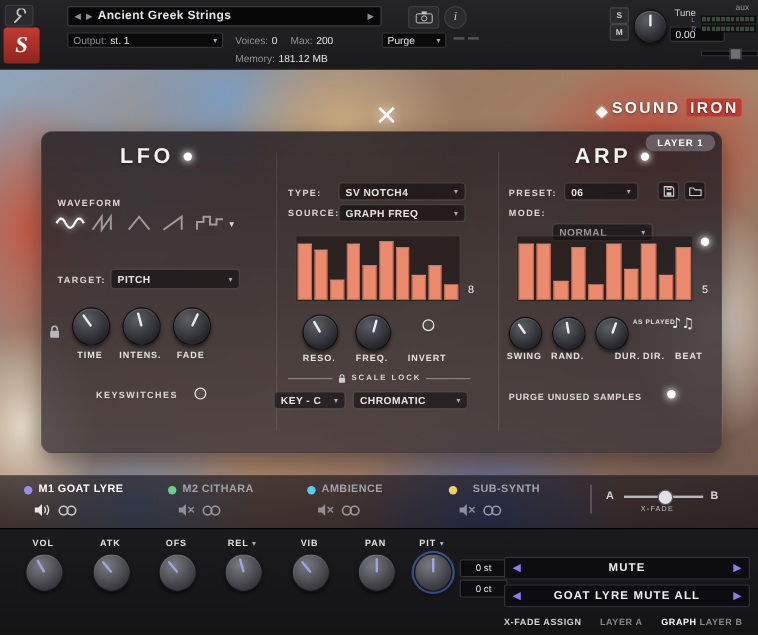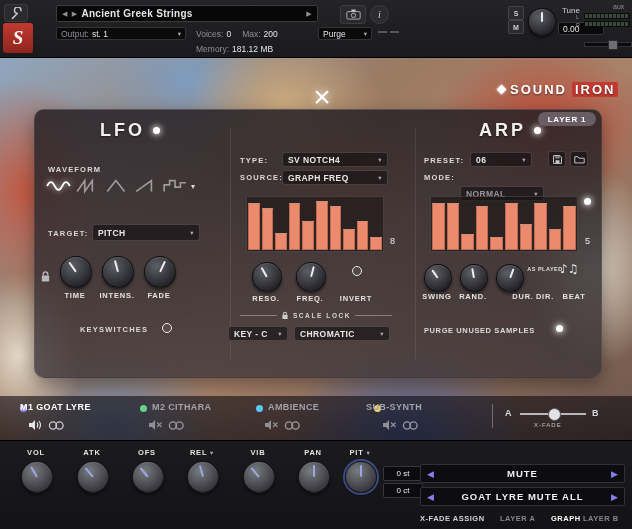--- a/index.html
+++ b/index.html
@@ -31,21 +31,21 @@
     radial-gradient(140px 100px at 45% 12%,#c9a97e 0%,rgba(201,169,126,0) 70%),
     radial-gradient(120px 90px at 30% 6%,#7d9cc0 0%,rgba(125,156,192,0) 70%),
     radial-gradient(160px 120px at 86% 18%,#c04a38 0%,rgba(192,74,56,0) 70%),
     radial-gradient(100px 140px at 94% 55%,#d8cfc2 0%,rgba(216,207,194,0) 70%),
     radial-gradient(120px 160px at 4% 35%,#c25a44 0%,rgba(194,90,68,0) 70%),
     radial-gradient(90px 120px at 3% 78%,#e2d8c8 0%,rgba(226,216,200,0) 70%),
     radial-gradient(150px 110px at 18% 96%,#6f86a8 0%,rgba(111,134,168,0) 70%),
     radial-gradient(170px 120px at 64% 98%,#4e639f 0%,rgba(78,99,159,0) 70%),
     radial-gradient(120px 90px at 55% 30%,#b0703f 0%,rgba(176,112,63,0) 70%),
     linear-gradient(145deg,#8fa6bf 0%,#9b7a62 35%,#a8836a 55%,#6d564c 100%);}
-  .brand{position:absolute;left:498px;top:82px;display:flex;align-items:center;gap:5px;z-index:20;text-shadow:0 1px 2px rgba(0,0,0,.5);}
+  .brand{position:absolute;left:498px;top:82px;display:flex;align-items:flex-end;gap:5px;z-index:20;text-shadow:0 1px 2px rgba(0,0,0,.5);}
   .brandmark{width:7px;height:7px;background:#fff;transform:rotate(45deg);box-shadow:0 0 3px rgba(255,255,255,.7);}
   .brand .w{color:#fff;font-weight:bold;font-size:13px;letter-spacing:2px;}
   .brand .r{color:#fff;font-weight:bold;font-size:13px;letter-spacing:2px;background:#c23a30;padding:0 3px;border-radius:2px;}
   .closex{position:absolute;left:306px;top:82px;width:32px;height:32px;color:#fff;font-size:30px;font-weight:300;line-height:30px;text-align:center;text-shadow:0 0 9px rgba(255,255,255,.9);cursor:pointer;z-index:20;}
   
   .panel{position:absolute;left:34px;top:109px;width:566px;height:267px;border-radius:10px;background:linear-gradient(rgba(42,36,40,.88),rgba(62,54,58,.80));border:1px solid rgba(255,255,255,.07);box-shadow:0 6px 18px rgba(0,0,0,.35);z-index:10;}
   .vsep{position:absolute;top:127px;width:1px;height:232px;background:rgba(255,255,255,.09);z-index:11;}
   .sectitle{position:absolute;display:flex;align-items:center;justify-content:center;gap:8px;z-index:12;}
   .sectitle span{font-size:18px;font-weight:bold;letter-spacing:3px;color:#f4f2f0;text-shadow:0 1px 2px rgba(0,0,0,.5);}
   .led{width:7px;height:7px;border-radius:50%;background:#fff;box-shadow:0 0 6px 1px rgba(255,255,255,.85);}
@@ -317,21 +317,21 @@
   <div class="klabel" style="left:453px;top:292px;width:40px;z-index:12;">RAND.</div>
   <div class="klabel" style="left:503px;top:292px;width:40px;z-index:12;">DUR.</div>
   <div class="klabel" style="left:525px;top:292px;width:40px;z-index:12;">DIR.</div>
   <div class="klabel" style="left:554px;top:292px;width:40px;z-index:12;">BEAT</div>
   <div class="slabel" style="left:424px;top:326px;letter-spacing:.6px;">PURGE UNUSED SAMPLES</div>
   <i class="led abs" style="left:556px;top:325px;z-index:12;cursor:pointer;"></i>
 
   <div class="lstrip">
 
     <span class="ldot" style="left: 20px; top: 9px; background: rgb(155, 140, 240);"></span>
-    <span class="lname on" style="left:20px;top:6px;">M1 GOAT LYRE</span>
+    <span class="lname on" style="left:32px;top:6px;">M1 GOAT LYRE</span>
     <span class="abs" style="left:28px;top:23px;cursor:pointer;">
       <svg width="15" height="12" viewBox="0 0 15 12">
           <polygon points="1,4 4,4 7,1 7,11 4,8 1,8" fill="#e6e6ea"></polygon>
           <path d="M9,3.5 q1.8,2.5 0,5 M11,2 q3,4 0,8" stroke="#e6e6ea" stroke-width="1.1" fill="none"></path>
         </svg>
     </span>
     <span class="abs" style="left:48px;top:24px;cursor:pointer;">
       <svg width="17" height="11" viewBox="0 0 17 11">
           <circle cx="5" cy="5.5" r="3.6" stroke="#c8c8cc" fill="none" stroke-width="1.3"></circle>
           <circle cx="11.5" cy="5.5" r="3.6" stroke="#c8c8cc" fill="none" stroke-width="1.3"></circle>
@@ -362,21 +362,21 @@
         </svg>
     </span>
     <span class="abs" style="left:284px;top:24px;cursor:pointer;">
       <svg width="17" height="11" viewBox="0 0 17 11">
           <circle cx="5" cy="5.5" r="3.6" stroke="#9a9aa0" fill="none" stroke-width="1.3"></circle>
           <circle cx="11.5" cy="5.5" r="3.6" stroke="#9a9aa0" fill="none" stroke-width="1.3"></circle>
         </svg>
     </span>
 
     <span class="ldot" style="left: 374px; top: 9px; background: rgb(240, 208, 96);"></span>
-    <span class="lname off" style="left:366px;top:6px;">SUB-SYNTH</span>
+    <span class="lname off" style="left:394px;top:6px;">SUB-SYNTH</span>
     <span class="abs" style="left:382px;top:23px;cursor:pointer;">
       <svg width="15" height="12" viewBox="0 0 15 12">
           <polygon points="1,4 4,4 7,1 7,11 4,8 1,8" fill="#8e8e94"></polygon>
           <path d="M9,3.5 L13.5,8 M13.5,3.5 L9,8" stroke="#8e8e94" stroke-width="1.2"></path>
         </svg>
     </span>
     <span class="abs" style="left:402px;top:24px;cursor:pointer;">
       <svg width="17" height="11" viewBox="0 0 17 11">
           <circle cx="5" cy="5.5" r="3.6" stroke="#9a9aa0" fill="none" stroke-width="1.3"></circle>
           <circle cx="11.5" cy="5.5" r="3.6" stroke="#9a9aa0" fill="none" stroke-width="1.3"></circle>

